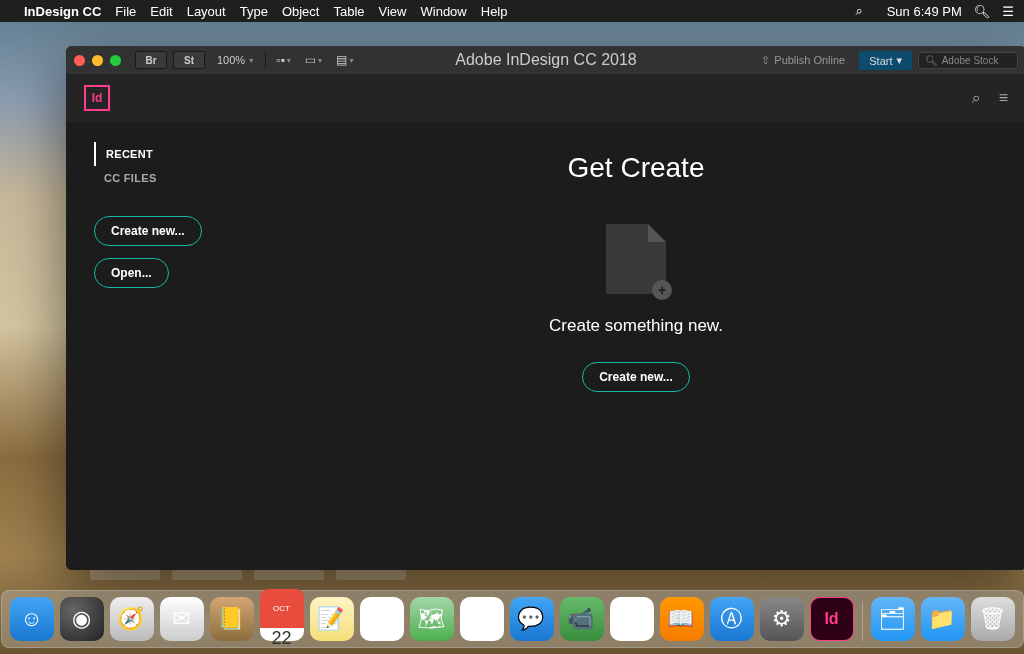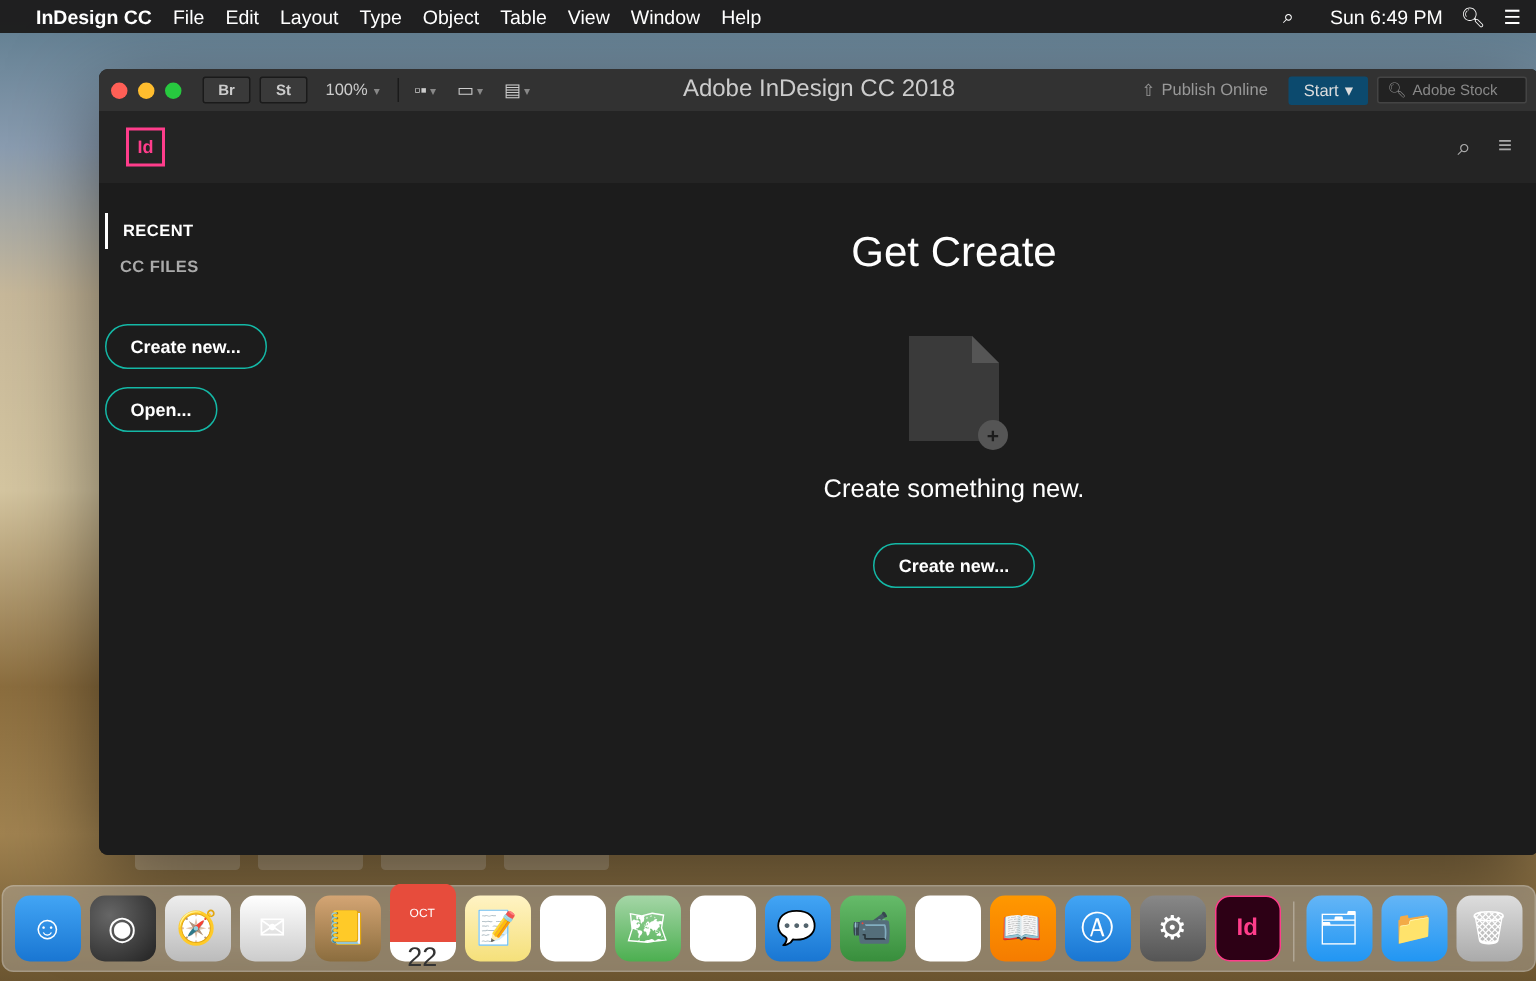--- a/index.html
+++ b/index.html
@@ -37,21 +37,21 @@
 
 
 .app-header { height: 48px; background: #242424; display: flex; align-items: center; padding: 0 18px; }
 .id-logo { width: 26px; height: 26px; border: 2px solid #ff3d8b; display: flex; align-items: center; justify-content: center; color: #ff3d8b; font-weight: 700; font-size: 12px; }
 .app-header .spacer { flex: 1; }
 .app-header .search-icon { color: #aaa; font-size: 16px; margin-right: 18px; }
 .app-header .hamburger { color: #aaa; font-size: 16px; }
 
 
 .content { display: flex; height: calc(100% - 76px); background: #1c1c1c; }
-.sidebar { width: 180px; padding: 20px 0 0 4px; }
+.sidebar { width: 180px; padding: 20px 0 0 28px; }
 .sidebar-tab { color: #aaa; font-size: 11px; font-weight: 600; padding: 6px 10px; letter-spacing: 0.3px; cursor: default; }
 .sidebar-tab.active { color: #fff; border-left: 2px solid #fff; }
 .sidebar-actions { margin-top: 26px; display: flex; flex-direction: column; gap: 12px; align-items: flex-start; }
 .pill-btn { border: 1px solid #14b8a6; color: #fff; font-size: 12px; font-weight: 600; padding: 7px 16px; border-radius: 18px; background: transparent; cursor: pointer; }
 
 .main-area { flex: 1; display: flex; flex-direction: column; align-items: center; padding-top: 30px; color: #fff; }
 .get-started-title { font-size: 28px; font-weight: 400; margin-bottom: 40px; }
 .new-doc-icon { width: 60px; height: 70px; background: #3a3a3a; position: relative; margin-bottom: 22px; }
 .new-doc-icon::before { content: ""; position: absolute; top: 0; right: 0; width: 18px; height: 18px; background: #1c1c1c; clip-path: polygon(0 0, 100% 100%, 100% 0); }
 .new-doc-icon::after { content: ""; position: absolute; top: 0; right: 0; width: 18px; height: 18px; background: #555; clip-path: polygon(0 0, 0 100%, 100% 100%); }

